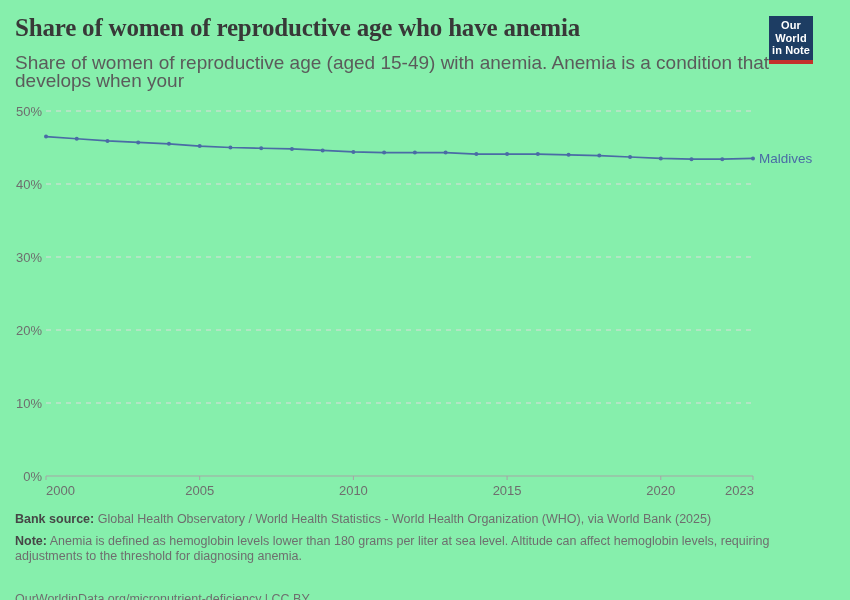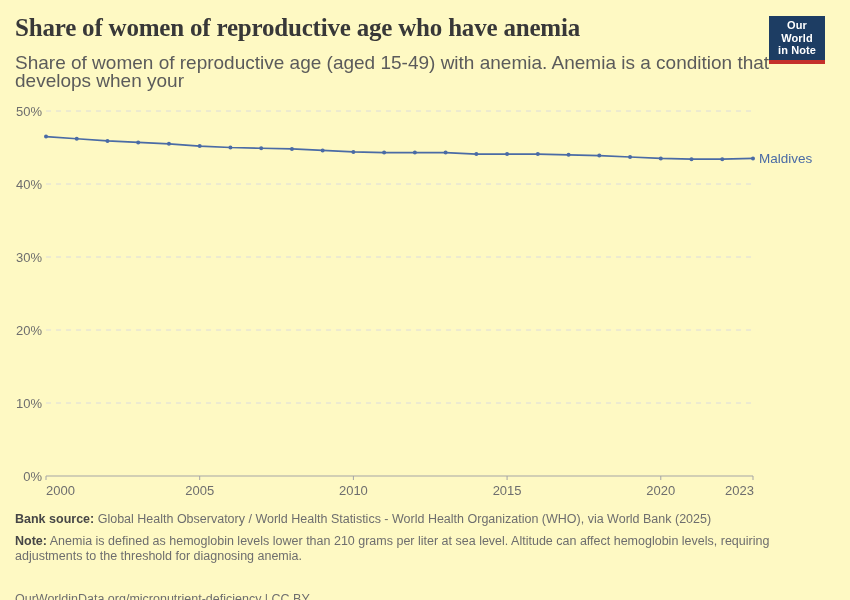--- a/index.html
+++ b/index.html
@@ -1,30 +1,30 @@
 <!DOCTYPE html>
 <html><head>
 <meta charset="utf-8">
 <style>
   html,body{margin:0;padding:0;background:#fff;}
   .frame{
-    position:relative;width:850px;height:600px;background:#fef9c3;
+    position:relative;width:850px;height:600px;background:#86efac;
     font-family:"Liberation Sans",sans-serif;overflow:hidden;
   }
   .chart-title{
     position:absolute;left:15px;top:13px;margin:0;
     font-family:"Liberation Serif",serif;font-weight:700;
     font-size:25px;line-height:1.2;color:#383838;letter-spacing:-0.2px;
   }
   .chart-subtitle{
     position:absolute;left:15px;top:54px;
     font-size:19px;line-height:17.5px;color:#5b5b5b;
   }
   .owid-logo{
-    position:absolute;left:769px;top:16px;width:56px;box-sizing:border-box;
+    position:absolute;left:769px;top:16px;width:44px;box-sizing:border-box;
     background:#1d3d63;border-bottom:4px solid #84cc16;
     padding:3px 2px 3px 2px;text-align:center;
   }
   .owid-logo div{
     color:#ffffff;font-size:11px;font-weight:700;line-height:12.5px;letter-spacing:0.1px;
   }
   svg text{font-family:"Liberation Sans",sans-serif;}
   .chart-svg{position:absolute;left:0;top:0;}
   .footer{
     position:absolute;left:15px;top:512px;width:830px;
@@ -103,20 +103,20 @@
       <circle cx="753" cy="158.45" r="2" fill="#4a6ba5"></circle>
       <text x="759" y="162.95" font-size="13.5" fill="#4a6ba5">Maldives</text>
     </svg>
 
   <div class="footer">
     <div class="foot-src">
       <b>Bank source:</b><span> Global Health Observatory / World Health Statistics - World Health Organization (WHO), via World Bank (2025)</span>
     </div>
     <div class="foot-note">
       <div>
-        <b>Note:</b><span> Anemia is defined as hemoglobin levels lower than 210 grams per liter at sea level. Altitude can affect hemoglobin levels, requiring</span>
+        <b>Note:</b><span> Anemia is defined as hemoglobin levels lower than 180 grams per liter at sea level. Altitude can affect hemoglobin levels, requiring</span>
       </div>
       <div>adjustments to the threshold for diagnosing anemia.</div>
     </div>
     <div class="foot-url">OurWorldinData.org/micronutrient-deficiency | CC BY</div>
   </div>
 
 </div>
 
 </body></html>

